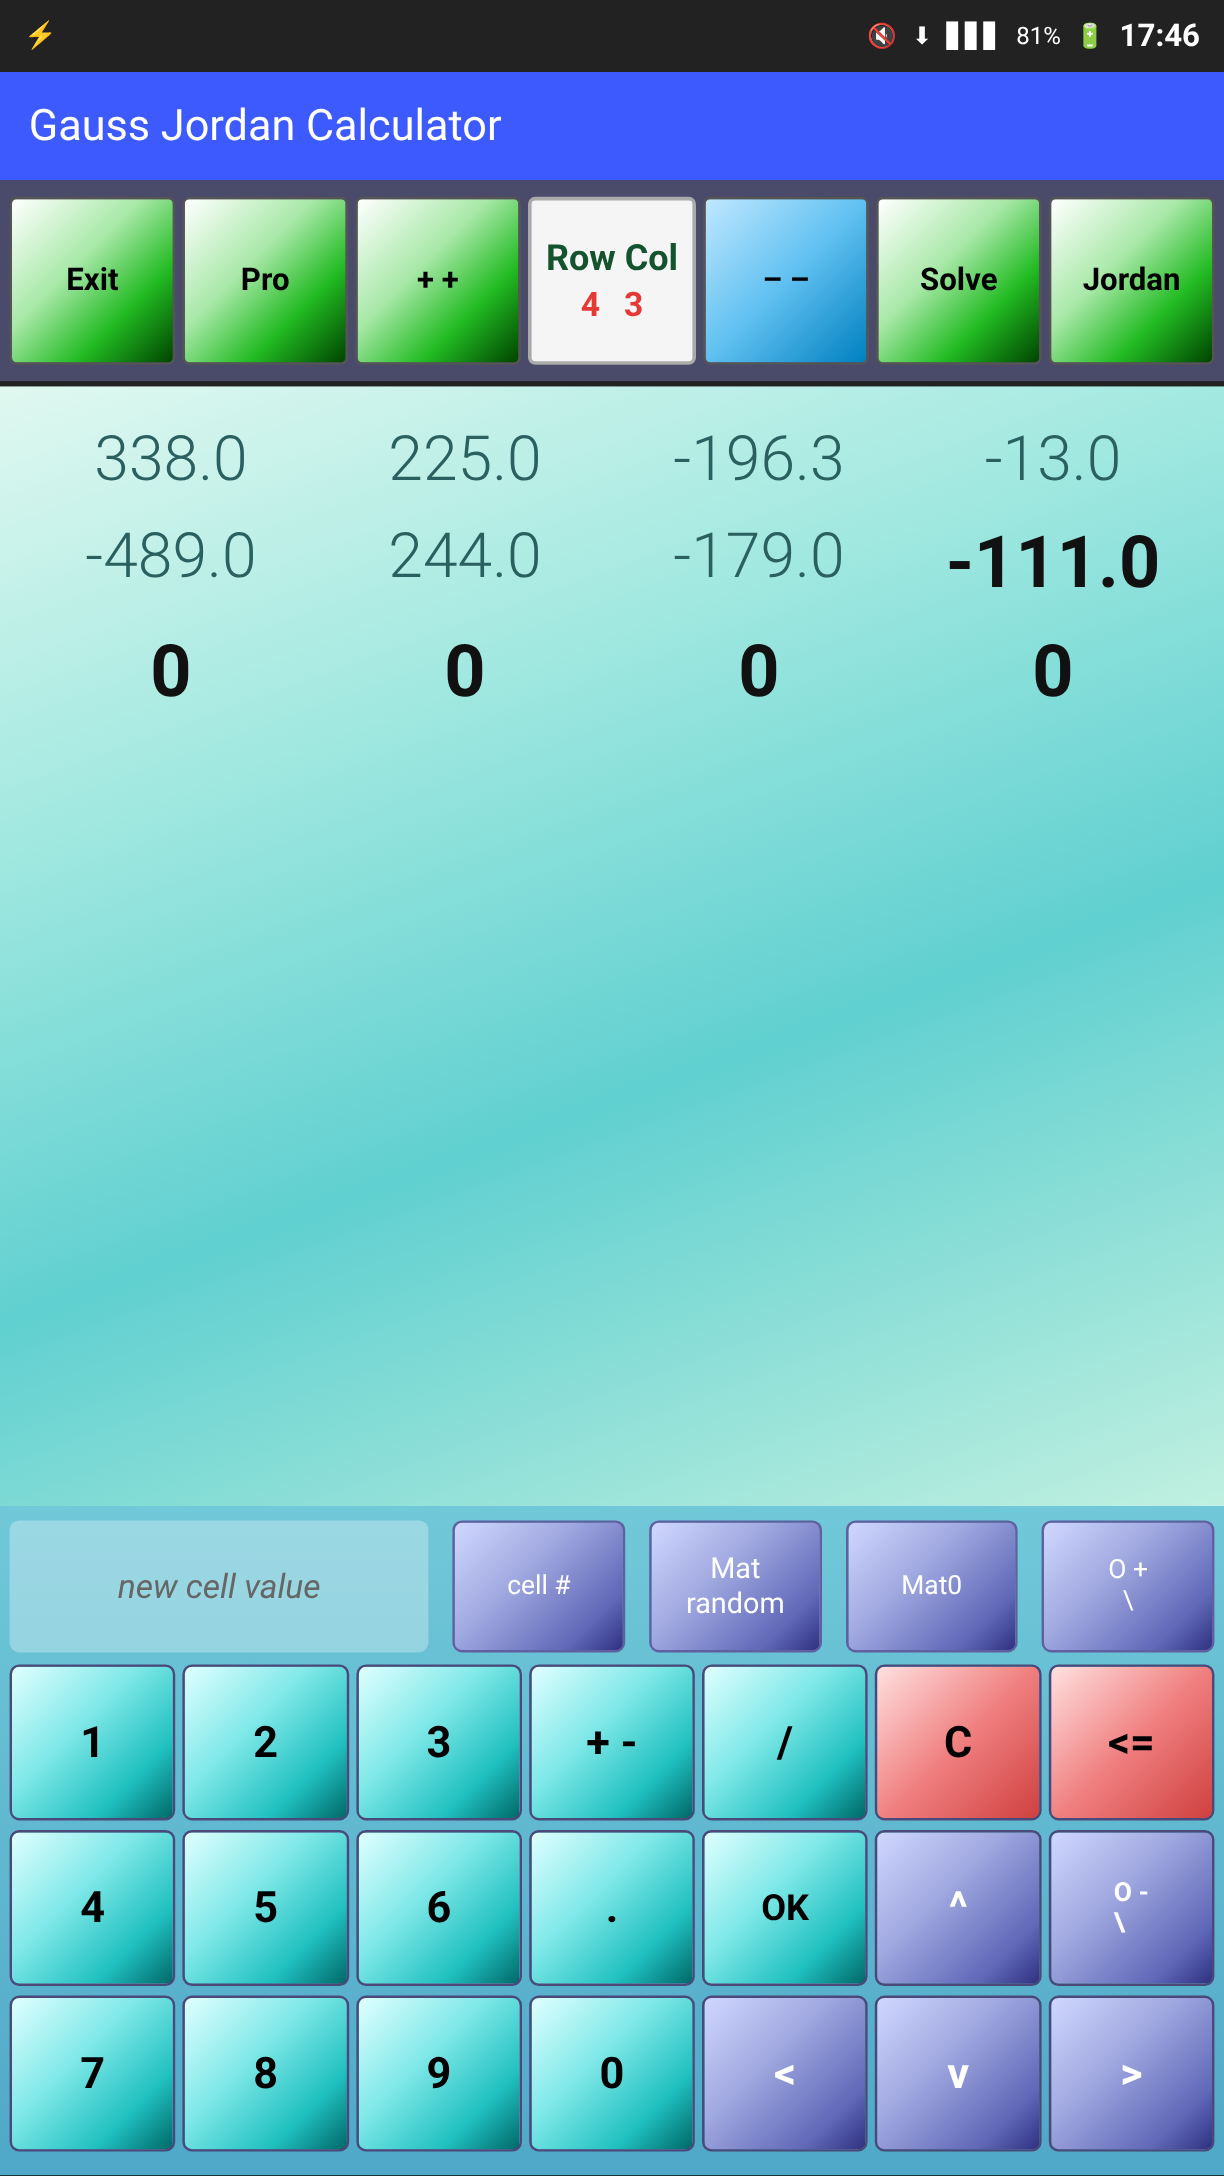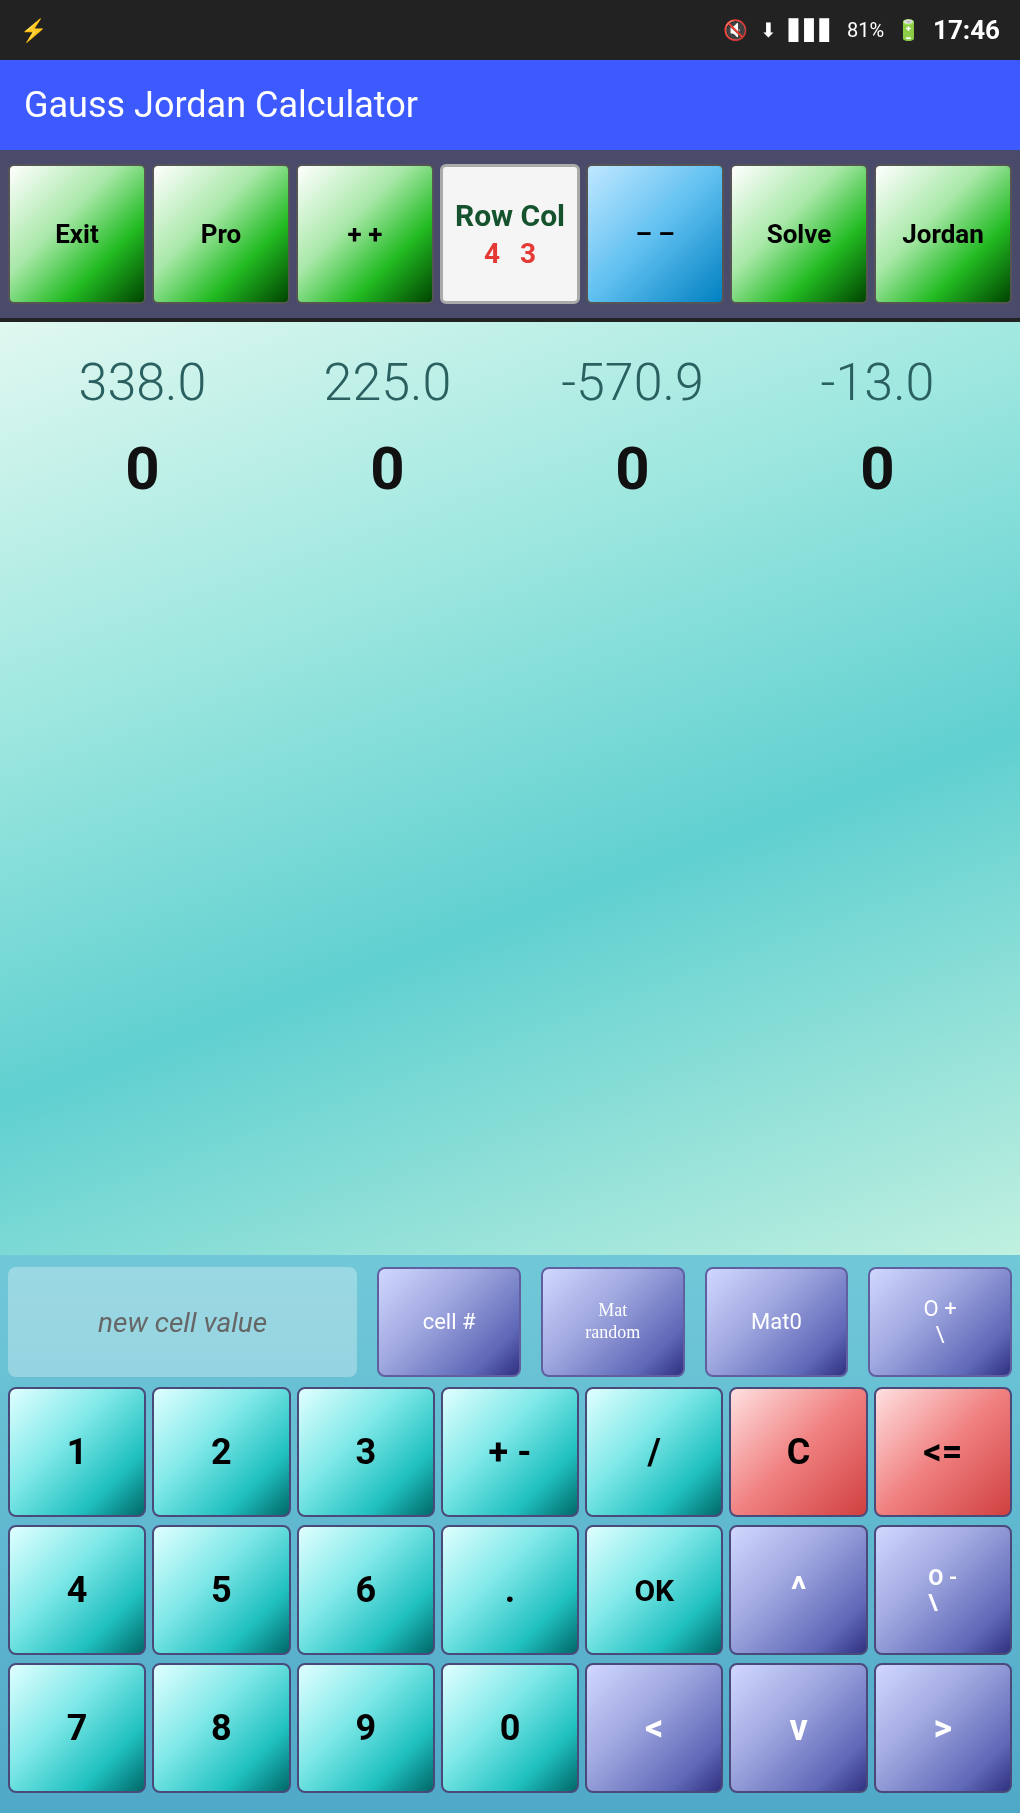--- a/index.html
+++ b/index.html
@@ -259,37 +259,43 @@
     <span>Jordan</span>
   </div>
 </div>
 
 <div id="toolbar-divider"></div>
 
 <div id="matrix-area">
   <div class="matrix-row">
     <div class="matrix-cell">338.0</div>
     <div class="matrix-cell">225.0</div>
-    <div class="matrix-cell">-570.9</div>
+    <div class="matrix-cell">-196.3</div>
     <div class="matrix-cell">-13.0</div>
+  </div>
+  <div class="matrix-row">
+    <div class="matrix-cell">-489.0</div>
+    <div class="matrix-cell">244.0</div>
+    <div class="matrix-cell">-179.0</div>
+    <div class="matrix-cell bold-cell">-111.0</div>
   </div>
   <div class="matrix-row">
     <div class="matrix-cell bold-cell">0</div>
     <div class="matrix-cell bold-cell">0</div>
     <div class="matrix-cell bold-cell">0</div>
     <div class="matrix-cell bold-cell">0</div>
   </div>
 </div>
 
 <div id="keyboard-area">
 
   <div id="input-row">
     <div id="new-cell-label">new cell value</div>
     <div class="util-btn">cell #</div>
-    <div class="util-btn" style="white-space:pre-line; font-size:18px;font-family:Liberation Serif, serif;">Mat
+    <div class="util-btn" style="white-space:pre-line; font-size:24px;">Mat
 random</div>
     <div class="util-btn">Mat0</div>
     <div class="util-btn" style="white-space:pre-line; font-size:22px;">O +
 \</div>
   </div>
 
   <div class="key-row">
     <div class="key-btn teal-btn">1</div>
     <div class="key-btn teal-btn">2</div>
     <div class="key-btn teal-btn">3</div>

